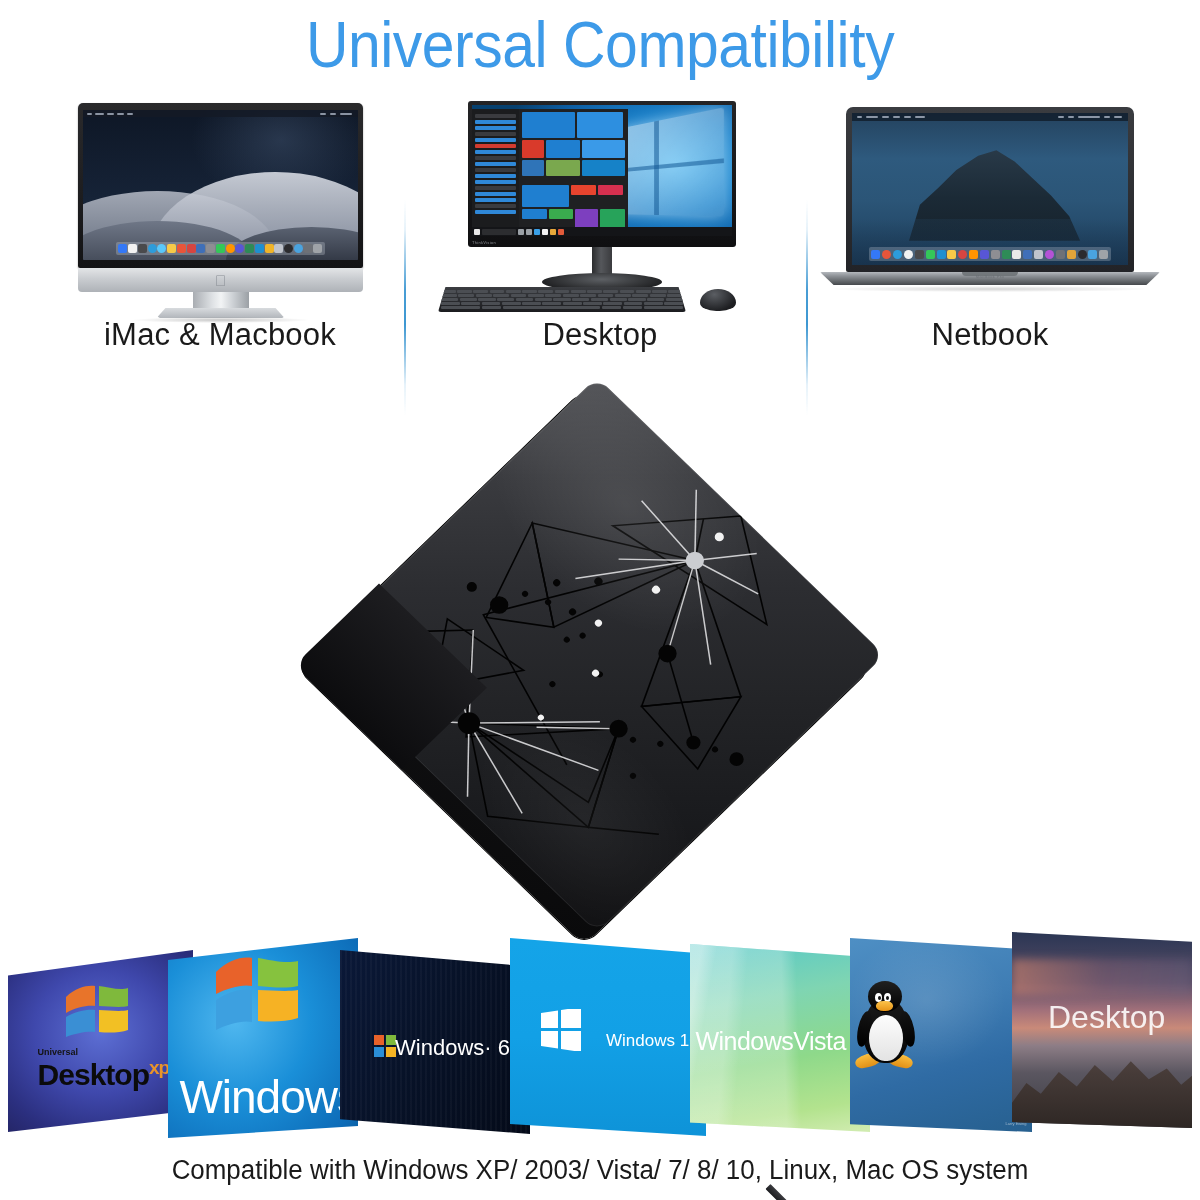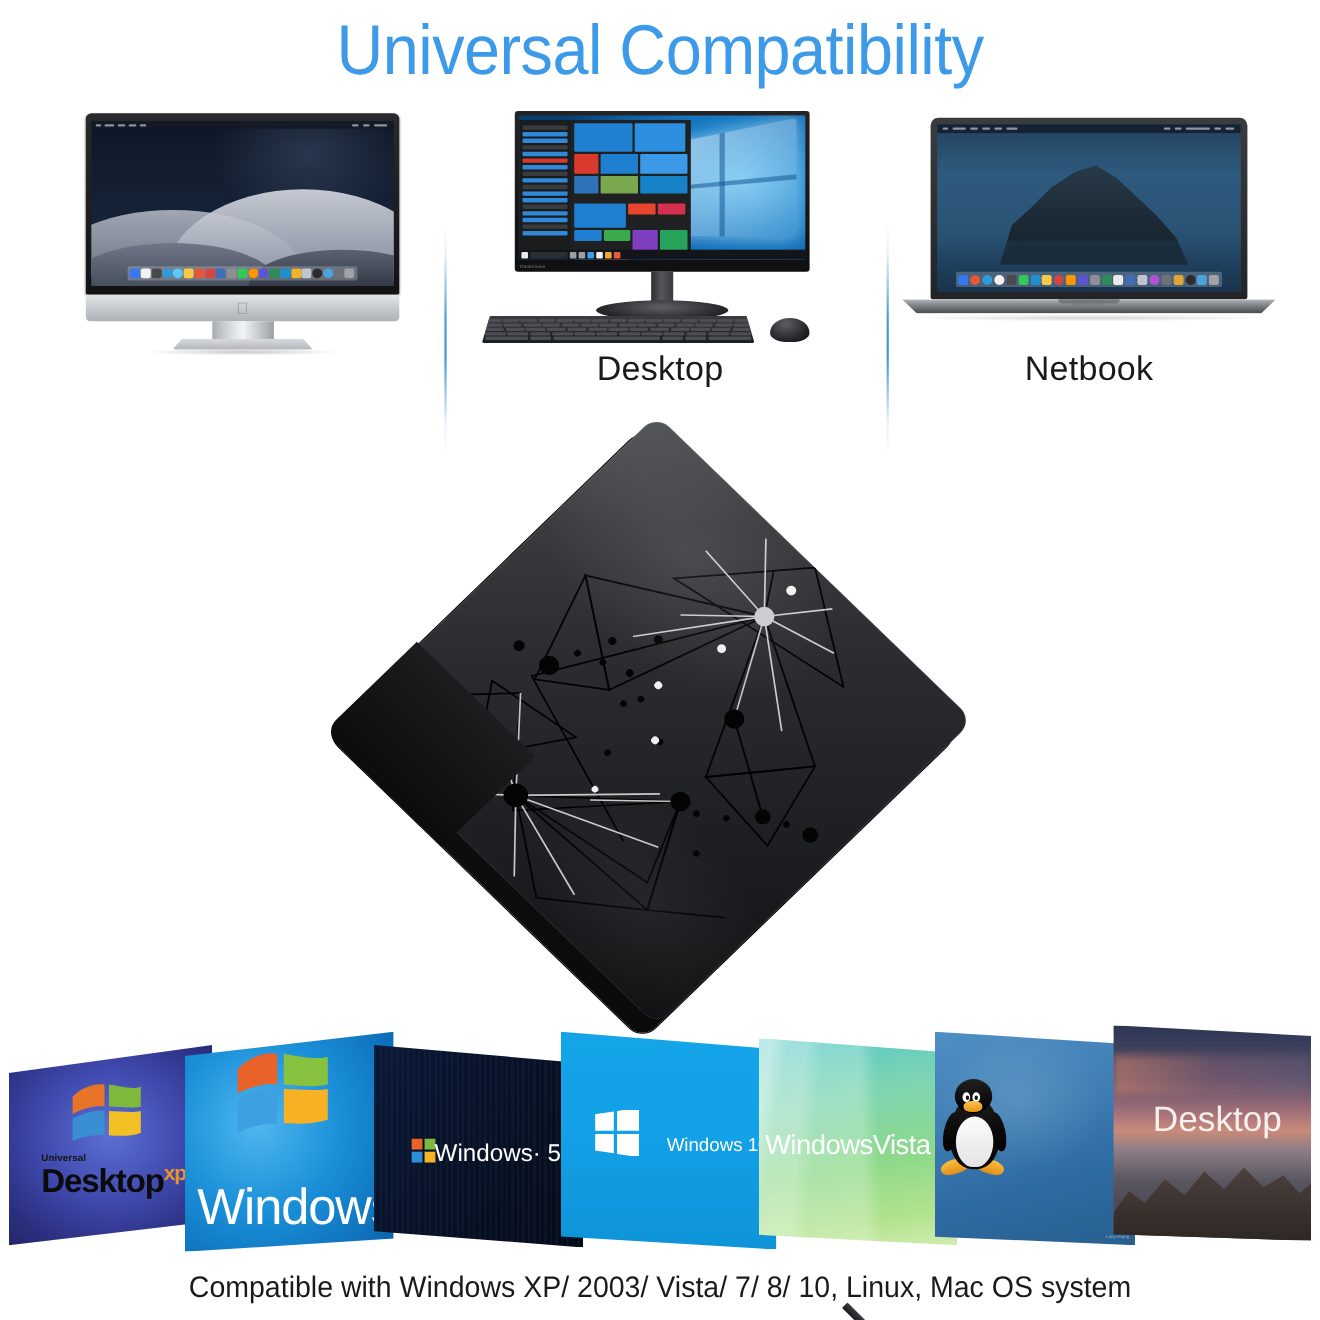--- a/index.html
+++ b/index.html
@@ -517,20 +517,21 @@
           </div>
         </div>
         <div class="imac-chin">
           <span class="apple-logo"></span>
         </div>
         <div class="imac-neck"></div>
         <div class="imac-foot"></div>
         <div class="imac-shadow"></div>
       </div>
     </div>
+    <div class="device-label">iMac &amp; Macbook</div>
   </div>
 
   <div class="device-cell c1">
     <div class="device-art">
       <div class="wdesk">
         <div class="wd-bezel">
           <div class="wd-screen">
             <div class="win-flag-bg"></div>
             <div class="wd-startmenu">
               <div class="sm-left">
@@ -839,21 +840,21 @@
 
   <div class="os-card" style="left:340px; top:20px; width:190px; height:184px;
               clip-path: polygon(0 0, 100% 9%, 100% 100%, 0 92%);">
     <div class="os-card-inner w8-bg">
       <svg width="22" height="22" viewBox="0 0 22 22" style="position:absolute;left:18%;top:46%;">
         <rect x="0" y="0" width="10" height="10" fill="#e8622a"></rect>
         <rect x="12" y="0" width="10" height="10" fill="#7fb93c"></rect>
         <rect x="0" y="12" width="10" height="10" fill="#2b8fd8"></rect>
         <rect x="12" y="12" width="10" height="10" fill="#f5b424"></rect>
       </svg>
-      <div class="card-label w8-label">Windows· 5</div>
+      <div class="card-label w8-label">Windows· 6</div>
     </div>
   </div>
 
   <div class="os-card" style="left:510px; top:8px; width:196px; height:198px;
               clip-path: polygon(0 0, 100% 8%, 100% 100%, 0 94%);">
     <div class="os-card-inner w10-bg">
       <svg width="40" height="42" viewBox="0 0 40 42" style="position:absolute;left:16%;top:36%;">
         <path d="M0 4 L17 1.5 L17 19 L0 19 Z" fill="#ffffff"></path>
         <path d="M20 1 L40 -2 L40 19 L20 19 Z" fill="#ffffff"></path>
         <path d="M0 22 L17 22 L17 39.5 L0 37 Z" fill="#ffffff"></path>

